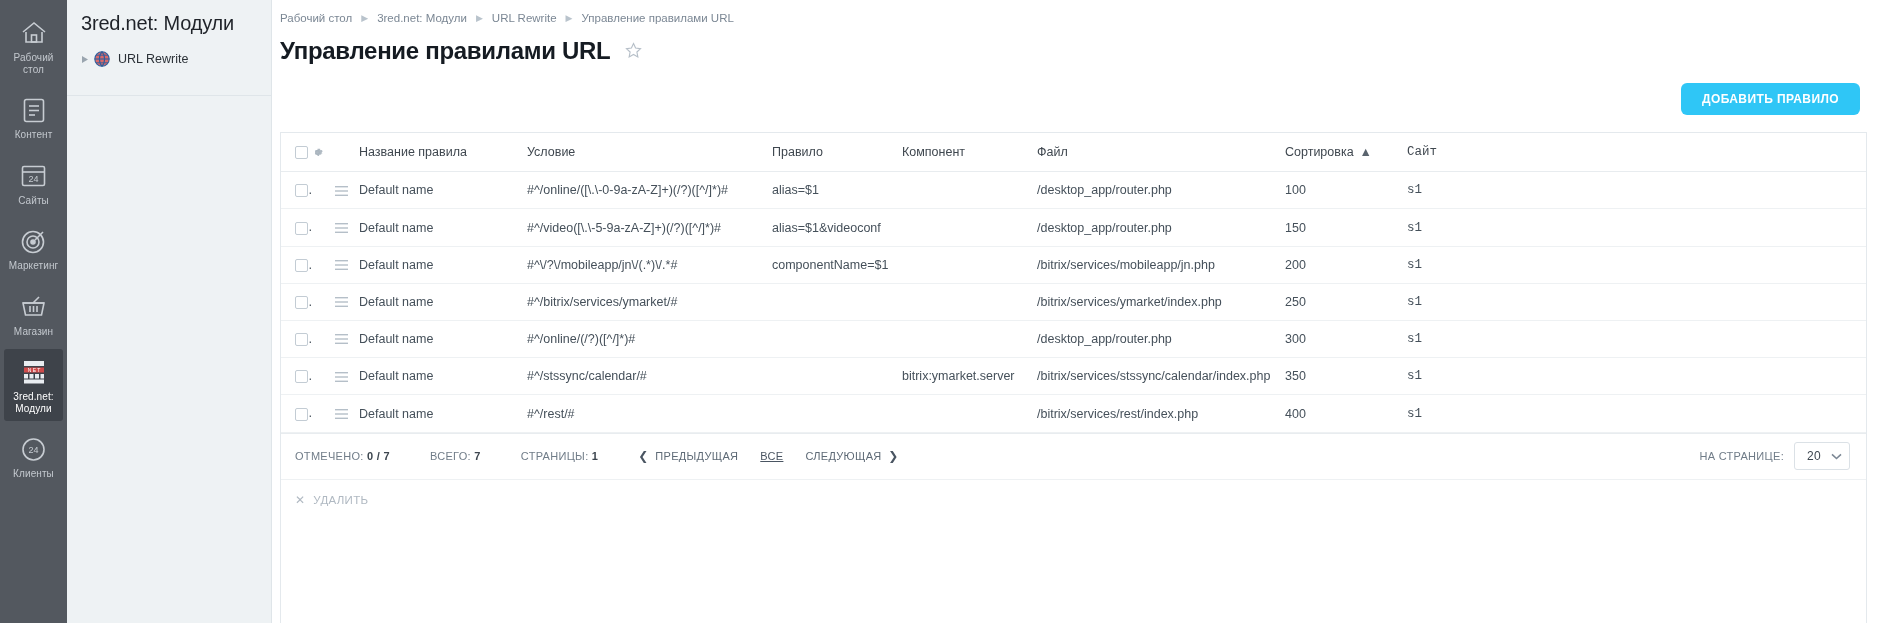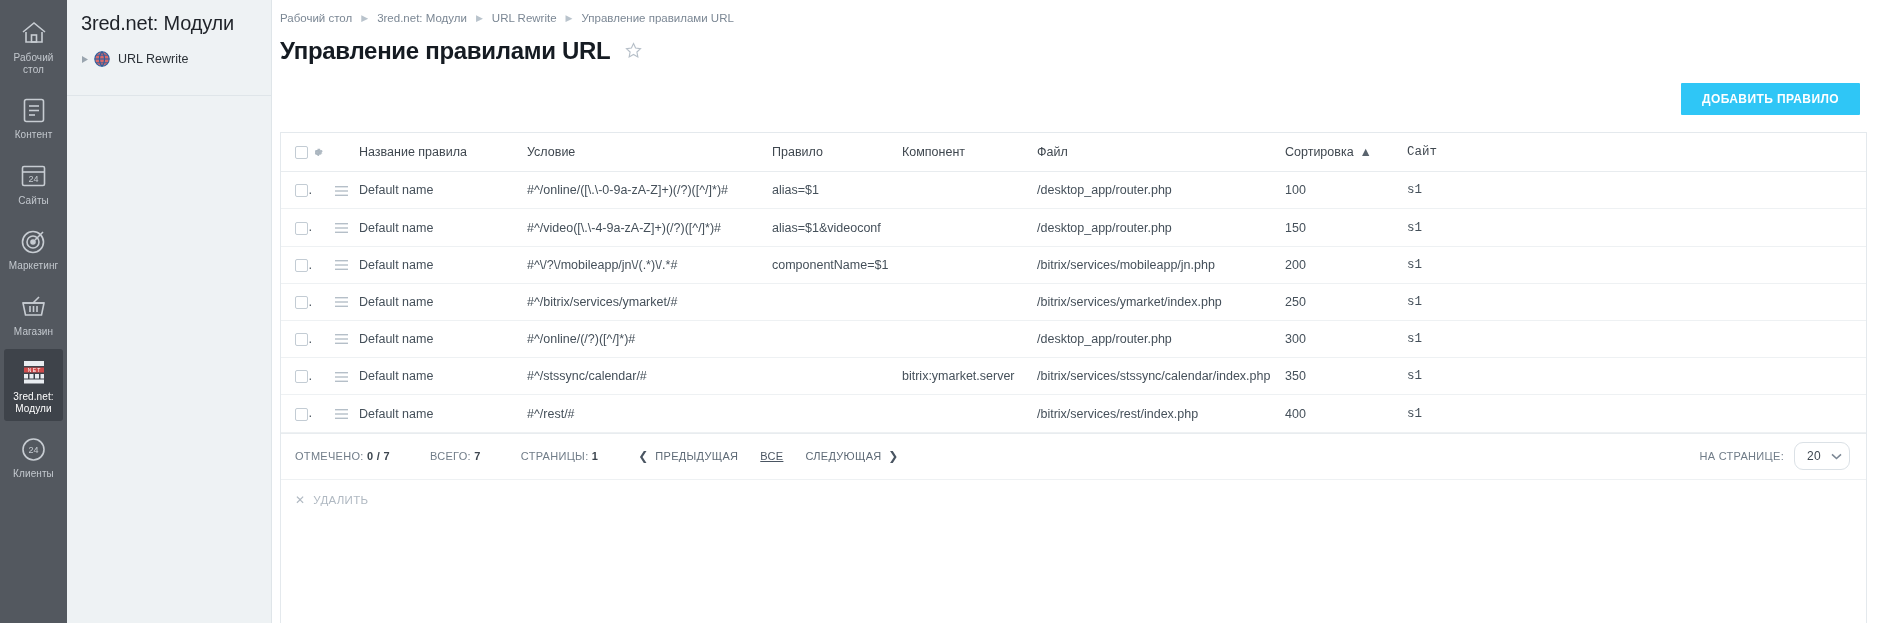--- a/index.html
+++ b/index.html
@@ -134,21 +134,21 @@
   .btn-primary {
     background: #2fc6f6;
     color: #ffffff;
     border: none;
     font-family: "Liberation Sans", sans-serif;
     font-size: 12px;
     font-weight: bold;
     letter-spacing: 0.4px;
     padding: 0 21px;
     height: 32px;
-    border-radius: 1px;
+    border-radius: 6px;
     cursor: pointer;
   }
 
   
   .grid-wrap {
     margin: 12px 25px 0 8px;
     background: #ffffff;
     border: 1px solid #e4e9ed;
     border-bottom: none;
     flex: 1 1 auto;
@@ -219,21 +219,21 @@
     display: inline-flex; align-items: center;
     color: #5e6a76; cursor: pointer;
     margin-right: 22px; white-space: nowrap;
   }
   .pg-link.active { text-decoration: underline; color: #4a5562; }
   .pg-chev { color: #4a5562; font-size: 12px; }
   .foot-right { margin-left: auto; display: flex; align-items: center; }
   .per-label { color: #707c88; margin-right: 10px; white-space: nowrap; }
   .select-box {
     border: 1px solid #dbe1e6;
-    border-radius: 9px;
+    border-radius: 3px;
     height: 28px; min-width: 56px;
     display: flex; align-items: center; justify-content: space-between;
     padding: 0 7px 0 12px;
     font-size: 12px; color: #3d464f;
     cursor: pointer; background: #fff;
   }
   .select-caret { color: #7b8794; margin-left: 6px; font-size: 10px; }
 
   
   .action-bar {
@@ -448,21 +448,21 @@
             <td class="col-check"><span class="cb"></span></td>
             <td class="col-gear"></td>
             <td class="col-drag"><span class="drag">
                   <svg width="13" height="11" viewBox="0 0 13 11">
                     <rect y="0" width="13" height="1.4" fill="#b5bfc8"></rect>
                     <rect y="4.3" width="13" height="1.4" fill="#b5bfc8"></rect>
                     <rect y="8.6" width="13" height="1.4" fill="#b5bfc8"></rect>
                   </svg>
                 </span></td>
             <td class="col-name">Default name</td>
-            <td class="col-cond">#^/video([\.\-4-9a-zA-Z]+)(/?)([^/]*)#</td>
+            <td class="col-cond">#^/video([\.\-5-9a-zA-Z]+)(/?)([^/]*)#</td>
             <td class="col-rule">alias=$1&amp;videoconf</td>
             <td class="col-comp"></td>
             <td class="col-file">/desktop_app/router.php</td>
             <td class="col-sort">150</td>
             <td class="col-site">s1</td>
           </tr>
 
           <tr>
             <td class="col-check"><span class="cb"></span></td>
             <td class="col-gear"></td>

